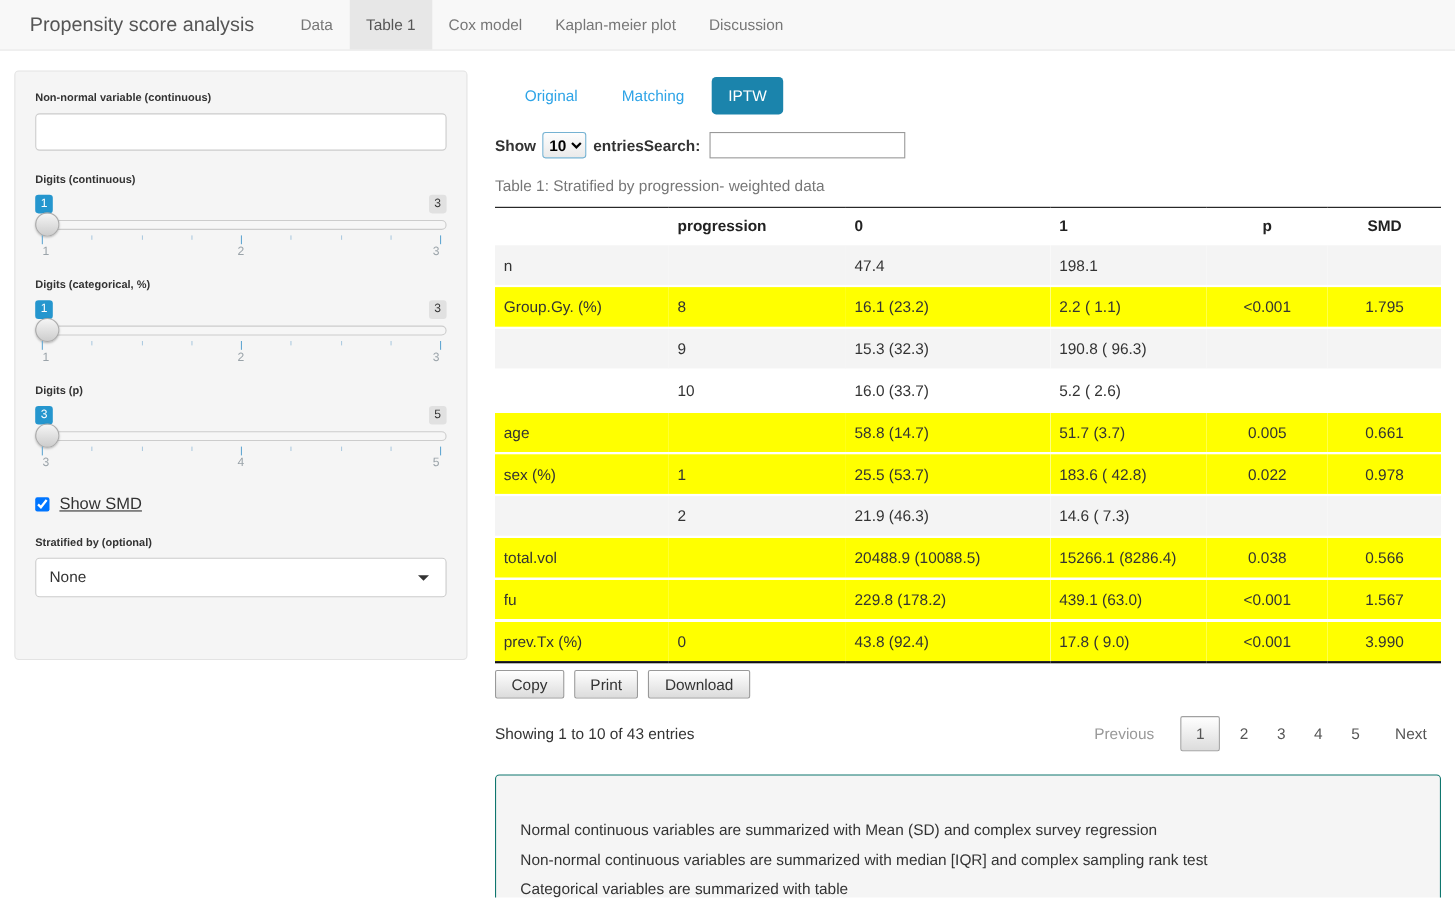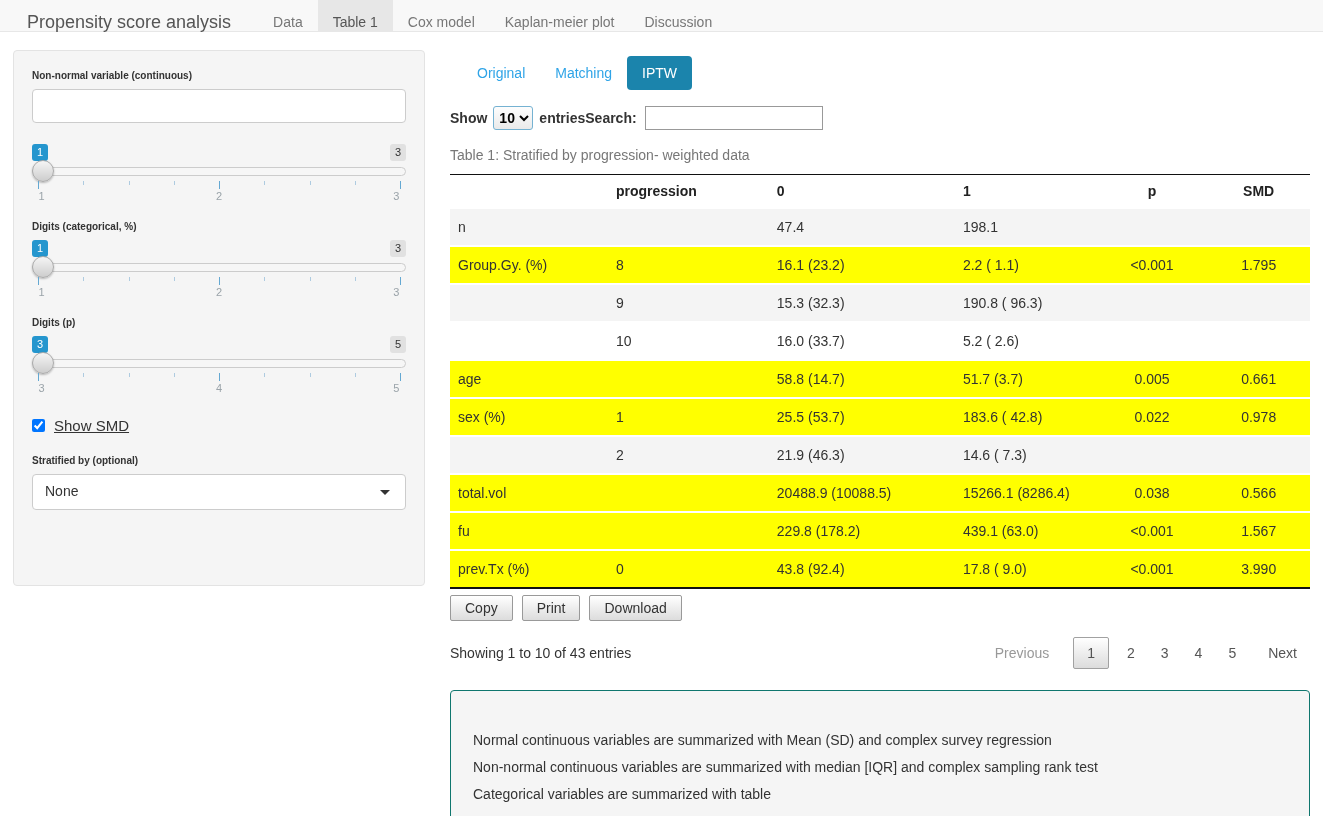--- a/index.html
+++ b/index.html
@@ -3,21 +3,21 @@
 <meta charset="utf-8">
 <style>
   * { box-sizing: border-box; }
   html,body { margin:0; padding:0; }
   body {
     width:1323px; height:816px; overflow:hidden;
     background:#fff; color:#333;
     font-family:"Liberation Sans", sans-serif; font-size:14px;
   }
   
-  .navbar { height:32px; background:#f8f8f8; border-bottom:1px solid #e7e7e7; display:flex; align-items:stretch; }
+  .navbar { height:46px; background:#f8f8f8; border-bottom:1px solid #e7e7e7; display:flex; align-items:stretch; }
   .brand { font-size:18px; color:#555; padding:12px 15px 0 27px; white-space:nowrap; }
   .nav-tabs { display:flex; margin-left:12px; }
   .nav-tab { padding:14px 15px 0; color:#777; cursor:pointer; white-space:nowrap; }
   .nav-tab.active { background:#e7e7e7; color:#555; }
   
   .layout { display:flex; align-items:flex-start; padding:18px 13px 0 13px; }
   .sidebar { width:412px; min-height:536px; background:#f5f5f5; border:1px solid #e3e3e3; border-radius:4px; padding:19px 18px; }
   .main { flex:1; margin-left:25px; min-width:0; }
   
   .control-label { display:block; font-weight:bold; font-size:10px; color:#333; margin-bottom:8px; }
@@ -35,21 +35,21 @@
   .pole.big { height:8px; background:#64a8d2; }
   .gt { position:absolute; top:9px; transform:translateX(-50%); font-size:11px; color:#9aa3a9; }
   .gt0 { left:1%; } .gt50 { left:50%; } .gt100 { left:99%; }
   .checkbox-row { margin-top:25px; display:flex; align-items:center; gap:9px; font-size:15px; color:#333;text-decoration:underline; }
   .checkbox-row input { width:13px; height:13px; margin:0; }
   .strat-label { margin-top:21px; }
   .select-box { position:relative; height:36px; background:#fff; border:1px solid #ccc; border-radius:4px; padding:8px 12px; cursor:pointer; color:#333; }
   .select-caret { position:absolute; right:15px; top:15px; width:0; height:0;
     border-left:5px solid transparent; border-right:5px solid transparent; border-top:5px solid #333; }
   
-  .pills { display:flex; margin:6px 0 0 12px; }
+  .pills { display:flex; gap:10px; margin:6px 0 0 12px; }
   .pill { padding:9px 15px; border-radius:4px; color:#2fa4e7; cursor:pointer; }
   .pill.active { background:#1b84ac; color:#fff; }
   .controls-row { display:flex; justify-content:flex-start; align-items:center; margin-top:16px; }
   .length-ctrl { font-weight:bold; color:#333; display:flex; align-items:center; gap:6px; }
   .length-select { height:24px; border:1px solid #75b2d2; border-radius:3px; background:linear-gradient(180deg,#fdfdfd,#eaeaea); font:inherit; padding:0 1px; }
   .search-ctrl { display:flex; align-items:center; gap:8px; font-weight:bold; color:#333; }
   .search-input { width:178px; height:24px; border:1px solid #999; background:#fff; padding:2px 6px; font:inherit; }
   .caption { margin-top:17px; color:#777; }
   
   table { width:100%; border-collapse:collapse; table-layout:fixed; margin-top:11px; }
@@ -87,20 +87,21 @@
   </div>
 </div>
 
 <div class="layout">
 
   <div class="sidebar">
     <label class="control-label">Non-normal variable (continuous)</label>
     <input class="text-input" type="text" style="">
 
     <div class="slider-block">
+      <label class="control-label">Digits (continuous)</label>
       <div class="irs">
         <span class="irs-badge irs-from">1</span>
         <span class="irs-badge irs-max">3</span>
         <div class="irs-line"></div>
         <div class="irs-handle"></div>
         <div class="irs-grid">
           <span class="gt gt0">1</span>
           <span class="gt gt50">2</span>
           <span class="gt gt100">3</span>
         <div class="pole big" style="left: 0%;"></div>

